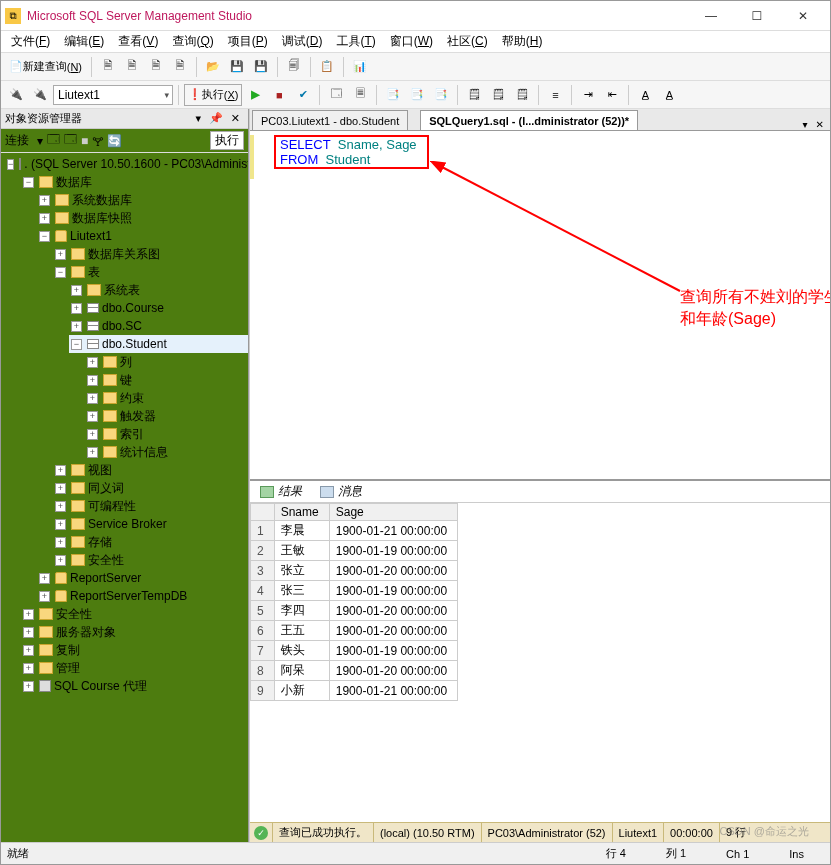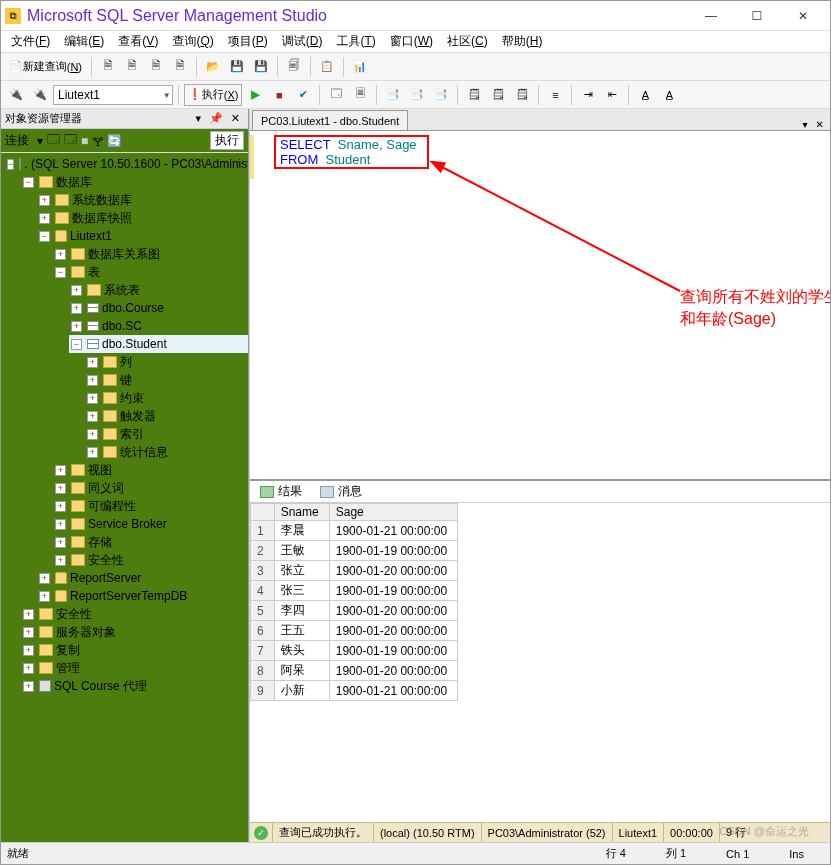--- a/index.html
+++ b/index.html
@@ -1,21 +1,21 @@
 <!DOCTYPE html>
 <html><head>
 <meta charset="utf-8">
 <style>
 * { box-sizing: border-box; margin: 0; padding: 0; font-family: "Microsoft YaHei", "Segoe UI", Tahoma, sans-serif; }
 body { background: #fff; width: 831px; height: 865px; font-size: 12px; overflow: hidden; display: flex; flex-direction: column; border: 1px solid #999; }
 
 
 .titlebar { height: 30px; background: #fff; display: flex; align-items: center; padding: 0 4px; border-bottom: 1px solid #ddd; }
 .titlebar .logo { width: 16px; height: 16px; background: #f9c846; margin-right: 6px; display:inline-flex; align-items:center; justify-content:center; font-size:10px; }
-.titlebar .title { flex: 1; font-size: 16px; color: #6d28d9; }
+.titlebar .title { flex: 1; font-size: 12px; color: #be185d; }
 .titlebar .win-btn { width: 46px; height: 28px; display: inline-flex; align-items: center; justify-content: center; color: #333; font-size: 12px; }
 
 
 .menubar { height: 22px; display: flex; align-items: flex-start; padding: 0 4px; gap: 2px; border-bottom: 1px solid #ddd; }
 .menubar .menu { padding: 2px 6px; cursor: default; }
 .hotkey { text-decoration: underline; }
 
 
 .toolbar { height: 28px; display: flex; align-items: center; padding: 2px 4px; gap: 2px; border-bottom: 1px solid #ddd; background: #f6f6f6; }
 .toolbar .btn { min-width: 22px; height: 22px; display: inline-flex; align-items: center; justify-content: center; border: 1px solid transparent; padding: 0 3px; font-size: 11px; }
@@ -59,21 +59,21 @@
 .sql-box { border: 2px solid red; display: inline-block; padding: 0 10px 0 4px; margin-left:16px; }
 .kw { color: #0000ff; }
 .ident { color: #008080; }
 .op { color: #808080; }
 .str { color: #ff0000; }
 
 .annot { position: absolute; color: red; font-size: 16px; left: 430px; top: 155px; width: 260px; line-height: 22px; }
 .annot-svg { position:absolute; left:180px; top:30px; width:260px; height:140px; pointer-events:none; }
 
 .results-area { flex: 1; display: flex; flex-direction: column; background: #fff; }
-.resulttabs { height: 22px; display: flex; align-items: center; padding: 0 4px; gap: 6px; border-bottom: 1px solid #ccc; }
+.resulttabs { height: 22px; display: flex; align-items: center; padding: 0 4px; gap: 6px; border-bottom: 1px solid #ccc; font-style: italic; }
 .rtab { display: inline-flex; align-items: center; gap: 4px; padding: 2px 6px; }
 .rtab .ricon { width:14px; height:12px; background:#a4d4a4; border:1px solid #5a9a5a; }
 .rtab.msg .ricon { background:#cde; border-color:#89a; }
 
 .grid { flex: 1; overflow: auto; padding: 0; }
 .grid table { border-collapse: collapse; font-size: 12px; }
 .grid th, .grid td { border: 1px solid #ccc; padding: 1px 10px 1px 6px; text-align: left; background: #fff; }
 .grid th { background: #f0f0f0; font-weight: normal; }
 .grid .rownum { background: #f0f0f0; text-align: center; width: 22px; color:#555; }
 
@@ -407,20 +407,21 @@
               </li>
           </ul>
         </li>
       </ul>
     </div>
   </div>
 
   <div class="rightpane">
     <div class="tabs">
       <span class="tab">PC03.Liutext1 - dbo.Student</span>
+      <span class="tab active">SQLQuery1.sql - (l...dministrator (52))*</span>
       <span class="spacer"></span>
       <span class="tabx">▾</span>
       <span class="tabx">✕</span>
     </div>
 
     <div class="editor-wrap">
       <div class="editor">
         <span class="yellowbar"></span>
         <div class="sql-box">
           <div><span class="kw">SELECT</span>&nbsp;&nbsp;<span class="ident">Sname, Sage</span></div>

